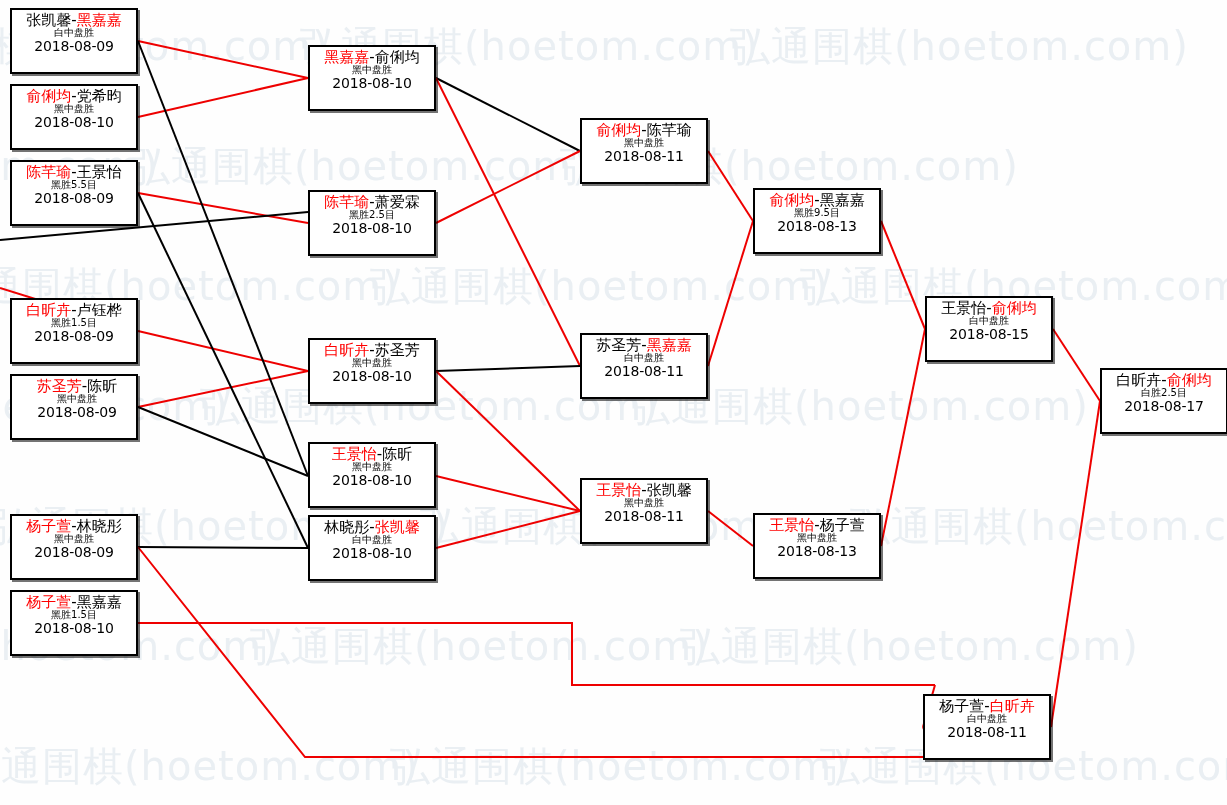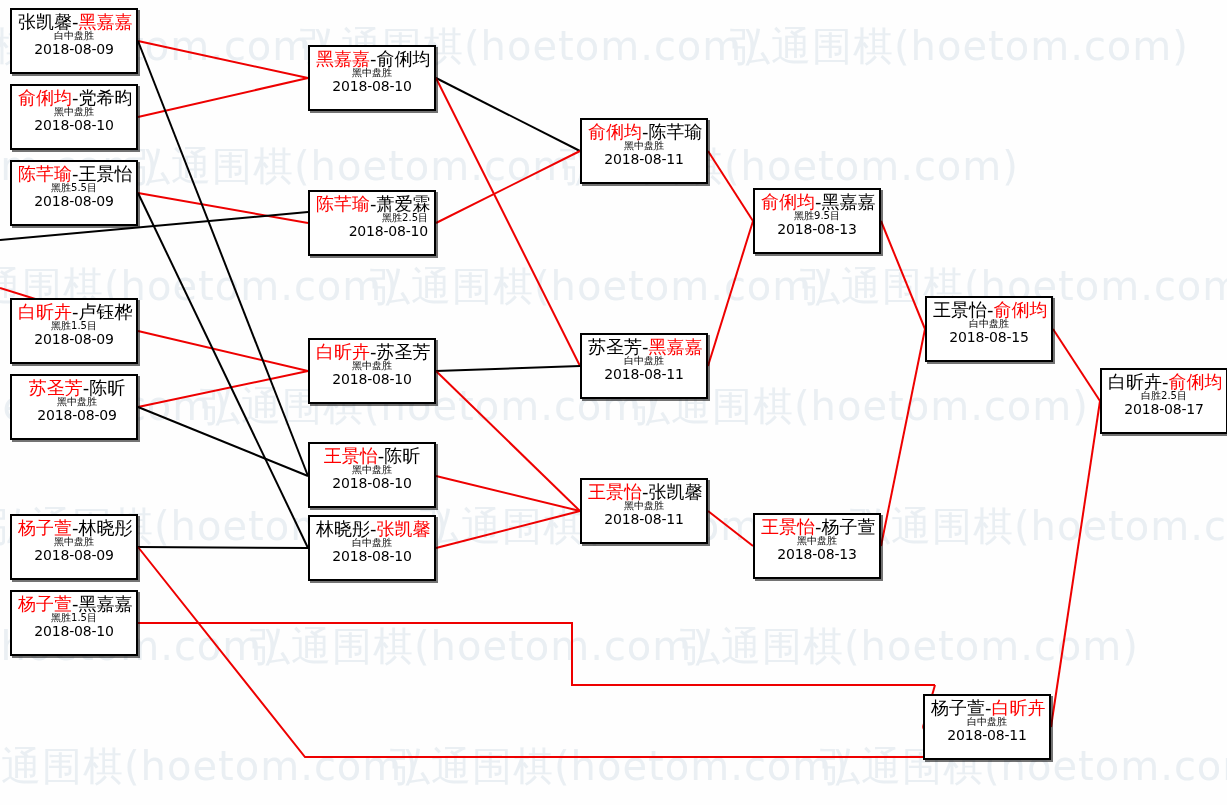--- a/index.html
+++ b/index.html
@@ -45,21 +45,21 @@
     border: 2px solid #000000;
     box-shadow: 2px 2px 0 0 rgba(0,0,0,0.55);
     text-align: center;
     padding: 2px 6px 3px 6px;
     line-height: 1.08;
     font-size: 15px;
     color: #000000;
     white-space: nowrap;
   }
   .match-node .line-players {
-    font-size: 18px;
+    font-size: 15px;
     letter-spacing: 0px;
   }
   .match-node .line-result {
     font-size: 10px;
   }
   .match-node .line-date {
     font-size: 14px;
     font-family: "DejaVu Sans", "Liberation Sans", sans-serif;
     letter-spacing: -0.2px;
   }
@@ -163,21 +163,21 @@
       <div class="match-node" style="left: 10px; top: 590px; width: 128px; height: 66px;">
         <div class="line-players"><span class="p-win">杨子萱</span><span class="p-sep">-</span><span class="p-lose">黑嘉嘉</span></div>
         <div class="line-result">黑胜1.5目</div>
         <div class="line-date">2018-08-10</div>
       </div>
       <div class="match-node" style="left: 308px; top: 45px; width: 128px; height: 66px;">
         <div class="line-players"><span class="p-win">黑嘉嘉</span><span class="p-sep">-</span><span class="p-lose">俞俐均</span></div>
         <div class="line-result">黑中盘胜</div>
         <div class="line-date">2018-08-10</div>
       </div>
-      <div class="match-node" style="left: 308px; top: 190px; width: 128px; height: 66px; text-align: right;">
+      <div class="match-node" style="left: 308px; top: 190px; width: 128px; height: 66px;">
         <div class="line-players"><span class="p-win">陈芊瑜</span><span class="p-sep">-</span><span class="p-lose">萧爱霖</span></div>
         <div class="line-result">黑胜2.5目</div>
         <div class="line-date">2018-08-10</div>
       </div>
       <div class="match-node" style="left: 308px; top: 338px; width: 128px; height: 66px;">
         <div class="line-players"><span class="p-win">白昕卉</span><span class="p-sep">-</span><span class="p-lose">苏圣芳</span></div>
         <div class="line-result">黑中盘胜</div>
         <div class="line-date">2018-08-10</div>
       </div>
       <div class="match-node" style="left: 308px; top: 442px; width: 128px; height: 66px;">

